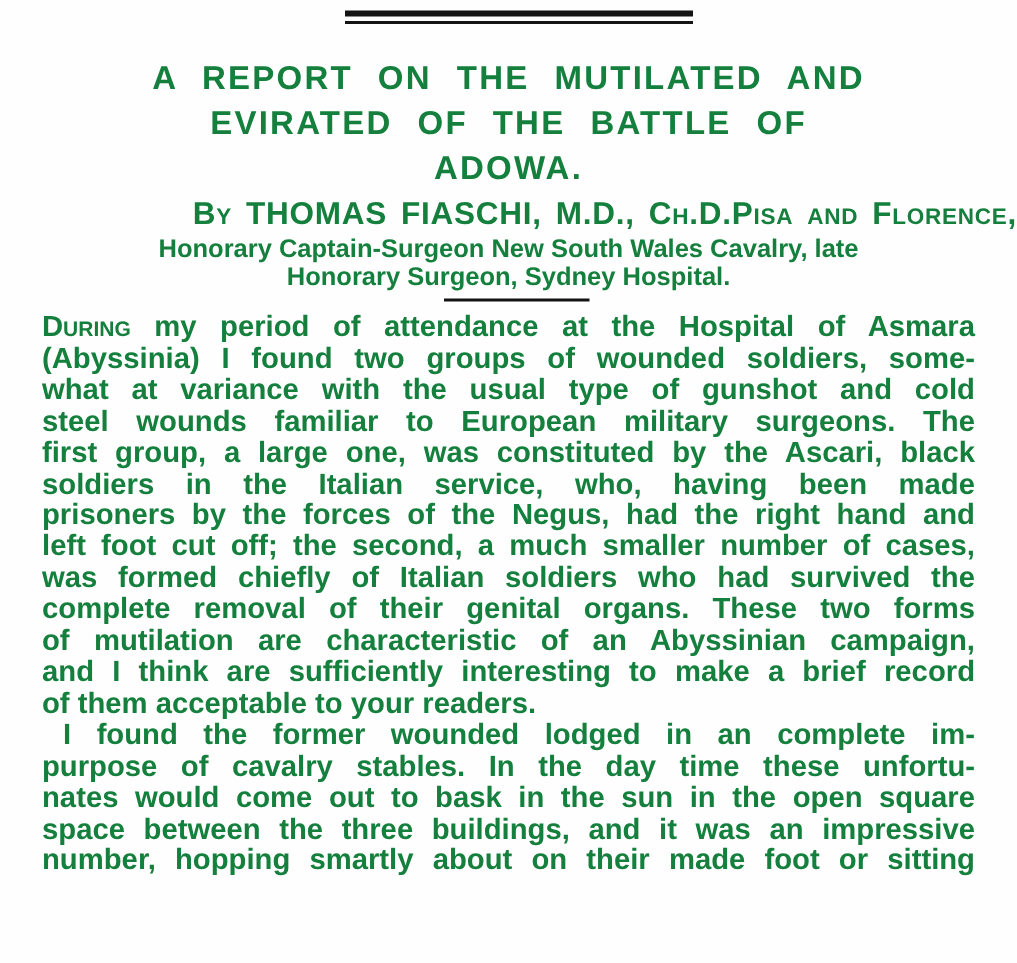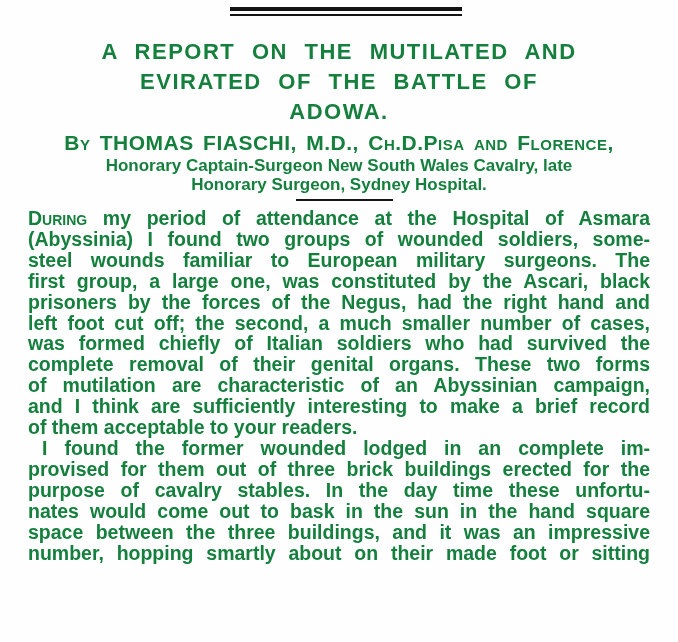--- a/index.html
+++ b/index.html
@@ -32,21 +32,21 @@
     line-height: 30px;
     text-align: center;
     letter-spacing: 1.5px;
     word-spacing: 9px;
     font-weight: bold;
   }
   .byline {
     margin-top: 4px;
     font-size: 21px;
     line-height: 24px;
-    text-align: center;
+    text-align: right;
     font-variant: small-caps;
     letter-spacing: 0.5px;
     word-spacing: 3px;
   }
   .affiliation {
     margin-top: 2px;
     font-size: 17px;
     line-height: 18.5px;
     text-align: center;
   }
@@ -95,30 +95,31 @@
   <div class="affiliation">
     <div>Honorary Captain-Surgeon New South Wales Cavalry, late</div>
     <div>Honorary Surgeon, Sydney Hospital.</div>
   </div>
 
   <div class="short-rule"></div>
 
   <div class="article-body">
       <div class="line"><span class="smallcaps">During</span> my period of attendance at the Hospital of Asmara</div>
       <div class="line">(Abyssinia) I found two groups of wounded soldiers, some-</div>
+      <div class="line">what at variance with the usual type of gunshot and cold</div>
       <div class="line">steel wounds familiar to European military surgeons. The</div>
       <div class="line">first group, a large one, was constituted by the Ascari, black</div>
+      <div class="line">soldiers in the Italian service, who, having been made</div>
       <div class="line">prisoners by the forces of the Negus, had the right hand and</div>
       <div class="line">left foot cut off; the second, a much smaller number of cases,</div>
       <div class="line">was formed chiefly of Italian soldiers who had survived the</div>
       <div class="line">complete removal of their genital organs. These two forms</div>
       <div class="line">of mutilation are characteristic of an Abyssinian campaign,</div>
       <div class="line">and I think are sufficiently interesting to make a brief record</div>
       <div class="line no-justify">of them acceptable to your readers.</div>
       <div class="line indent">I found the former wounded lodged in an complete im-</div>
-      <div class="line">provised for them out of three brick buildings erected for the</div>
       <div class="line">purpose of cavalry stables. In the day time these unfortu-</div>
-      <div class="line">nates would come out to bask in the sun in the hand square</div>
+      <div class="line">nates would come out to bask in the sun in the open square</div>
       <div class="line">space between the three buildings, and it was an impressive</div>
       <div class="line">number, hopping smartly about on their made foot or sitting</div>
     </div>
 
 </div>
 
 </body></html>

